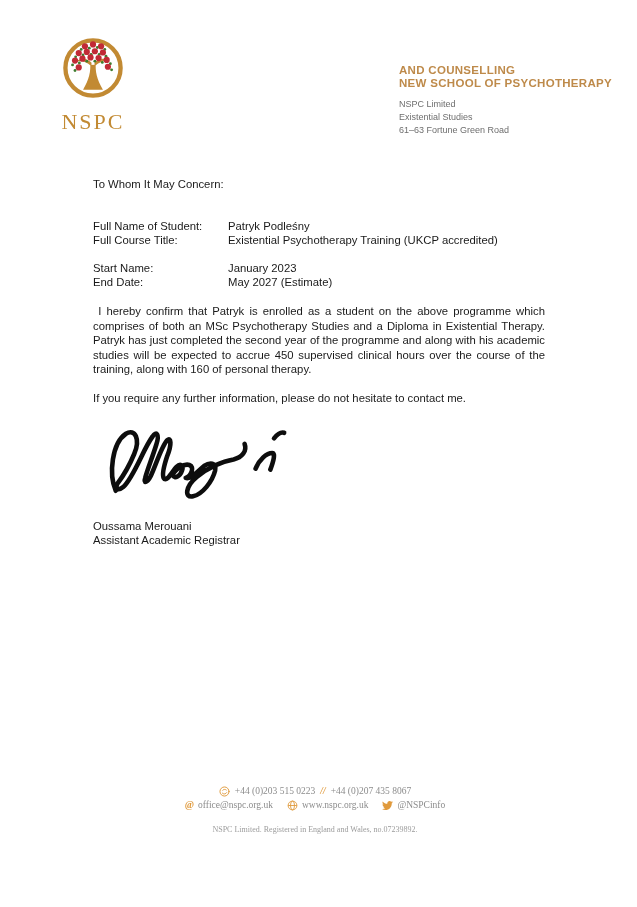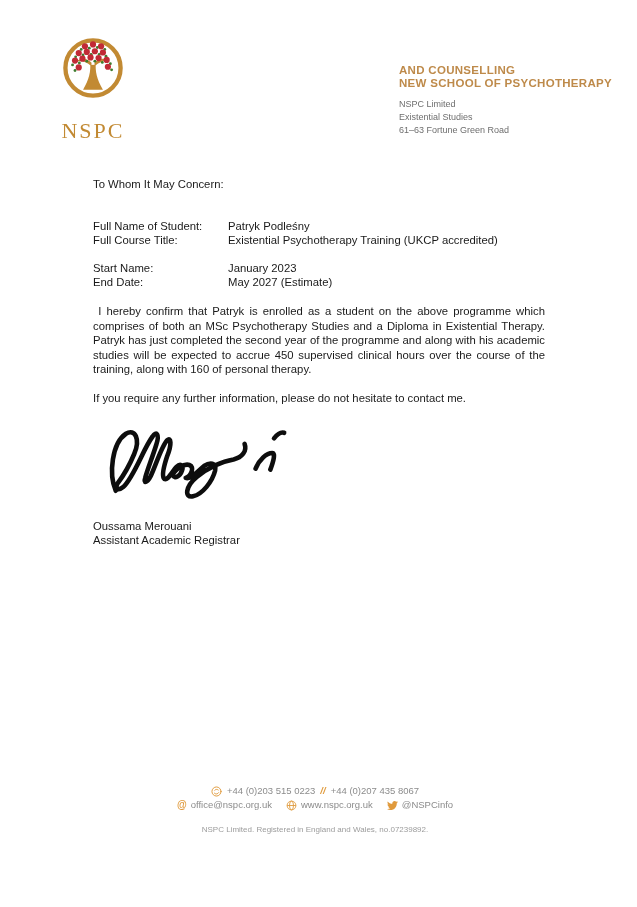--- a/index.html
+++ b/index.html
@@ -11,21 +11,21 @@
     font-family:"Liberation Sans", sans-serif;
     color:#1a1a1a;
     overflow:hidden;
   }
 
   
   .logo-block{position:absolute;left:55px;top:37px;width:76px;text-align:center;}
   .logo-svg{width:62px;height:62px;display:block;margin:0 auto;}
   .logo-acronym{
     font-family:"Liberation Serif", serif;
-    font-size:22px;color:#c28a33;letter-spacing:2px;margin-top:19px;
+    font-size:22px;color:#c28a33;letter-spacing:2px;margin-top:10px;
   }
   .org-block{position:absolute;left:399px;top:64px;width:215px;}
   .org-name{
     color:#be8a4a;font-size:11.5px;font-weight:bold;
     line-height:13px;letter-spacing:0.3px;
   }
   .org-address{margin-top:8px;color:#6e6e6e;font-size:9px;line-height:13px;}
 
   
   .letter{position:absolute;left:93px;top:177px;width:452px;font-size:11.3px;line-height:14px;}
@@ -39,21 +39,21 @@
     margin:15px 0 0 0;text-align:justify;line-height:14.5px;
     white-space:pre-wrap;
   }
   .closing{margin:14px 0 0 0;}
   .signature-wrap{margin:14px 0 0 4px;width:205px;height:92px;}
   .signature-wrap svg{width:205px;height:92px;display:block;}
   .signatory-name{margin:8px 0 0 0;}
   .signatory-title{margin:0;}
 
   
-  .footer{position:absolute;left:0;right:7px;top:784px;text-align:center;}
+  .footer{position:absolute;left:0;right:7px;top:784px;text-align:center;font-family:Liberation Serif, serif;}
   .f-line{
     display:flex;justify-content:center;align-items:center;
     color:#8c8c8c;font-size:9.5px;line-height:14px;gap:5px;
   }
   .f-group{display:inline-flex;align-items:center;gap:4px;}
   .f-line2{margin-top:0px;gap:14px;}
   .f-sep{color:#e09a3c;font-weight:bold;font-style:italic;}
   .f-at{color:#e09a3c;font-weight:bold;font-size:10px;}
   .f-icon{display:inline-block;width:11px;height:11px;}
   .f-icon svg{display:block;width:11px;height:11px;}

